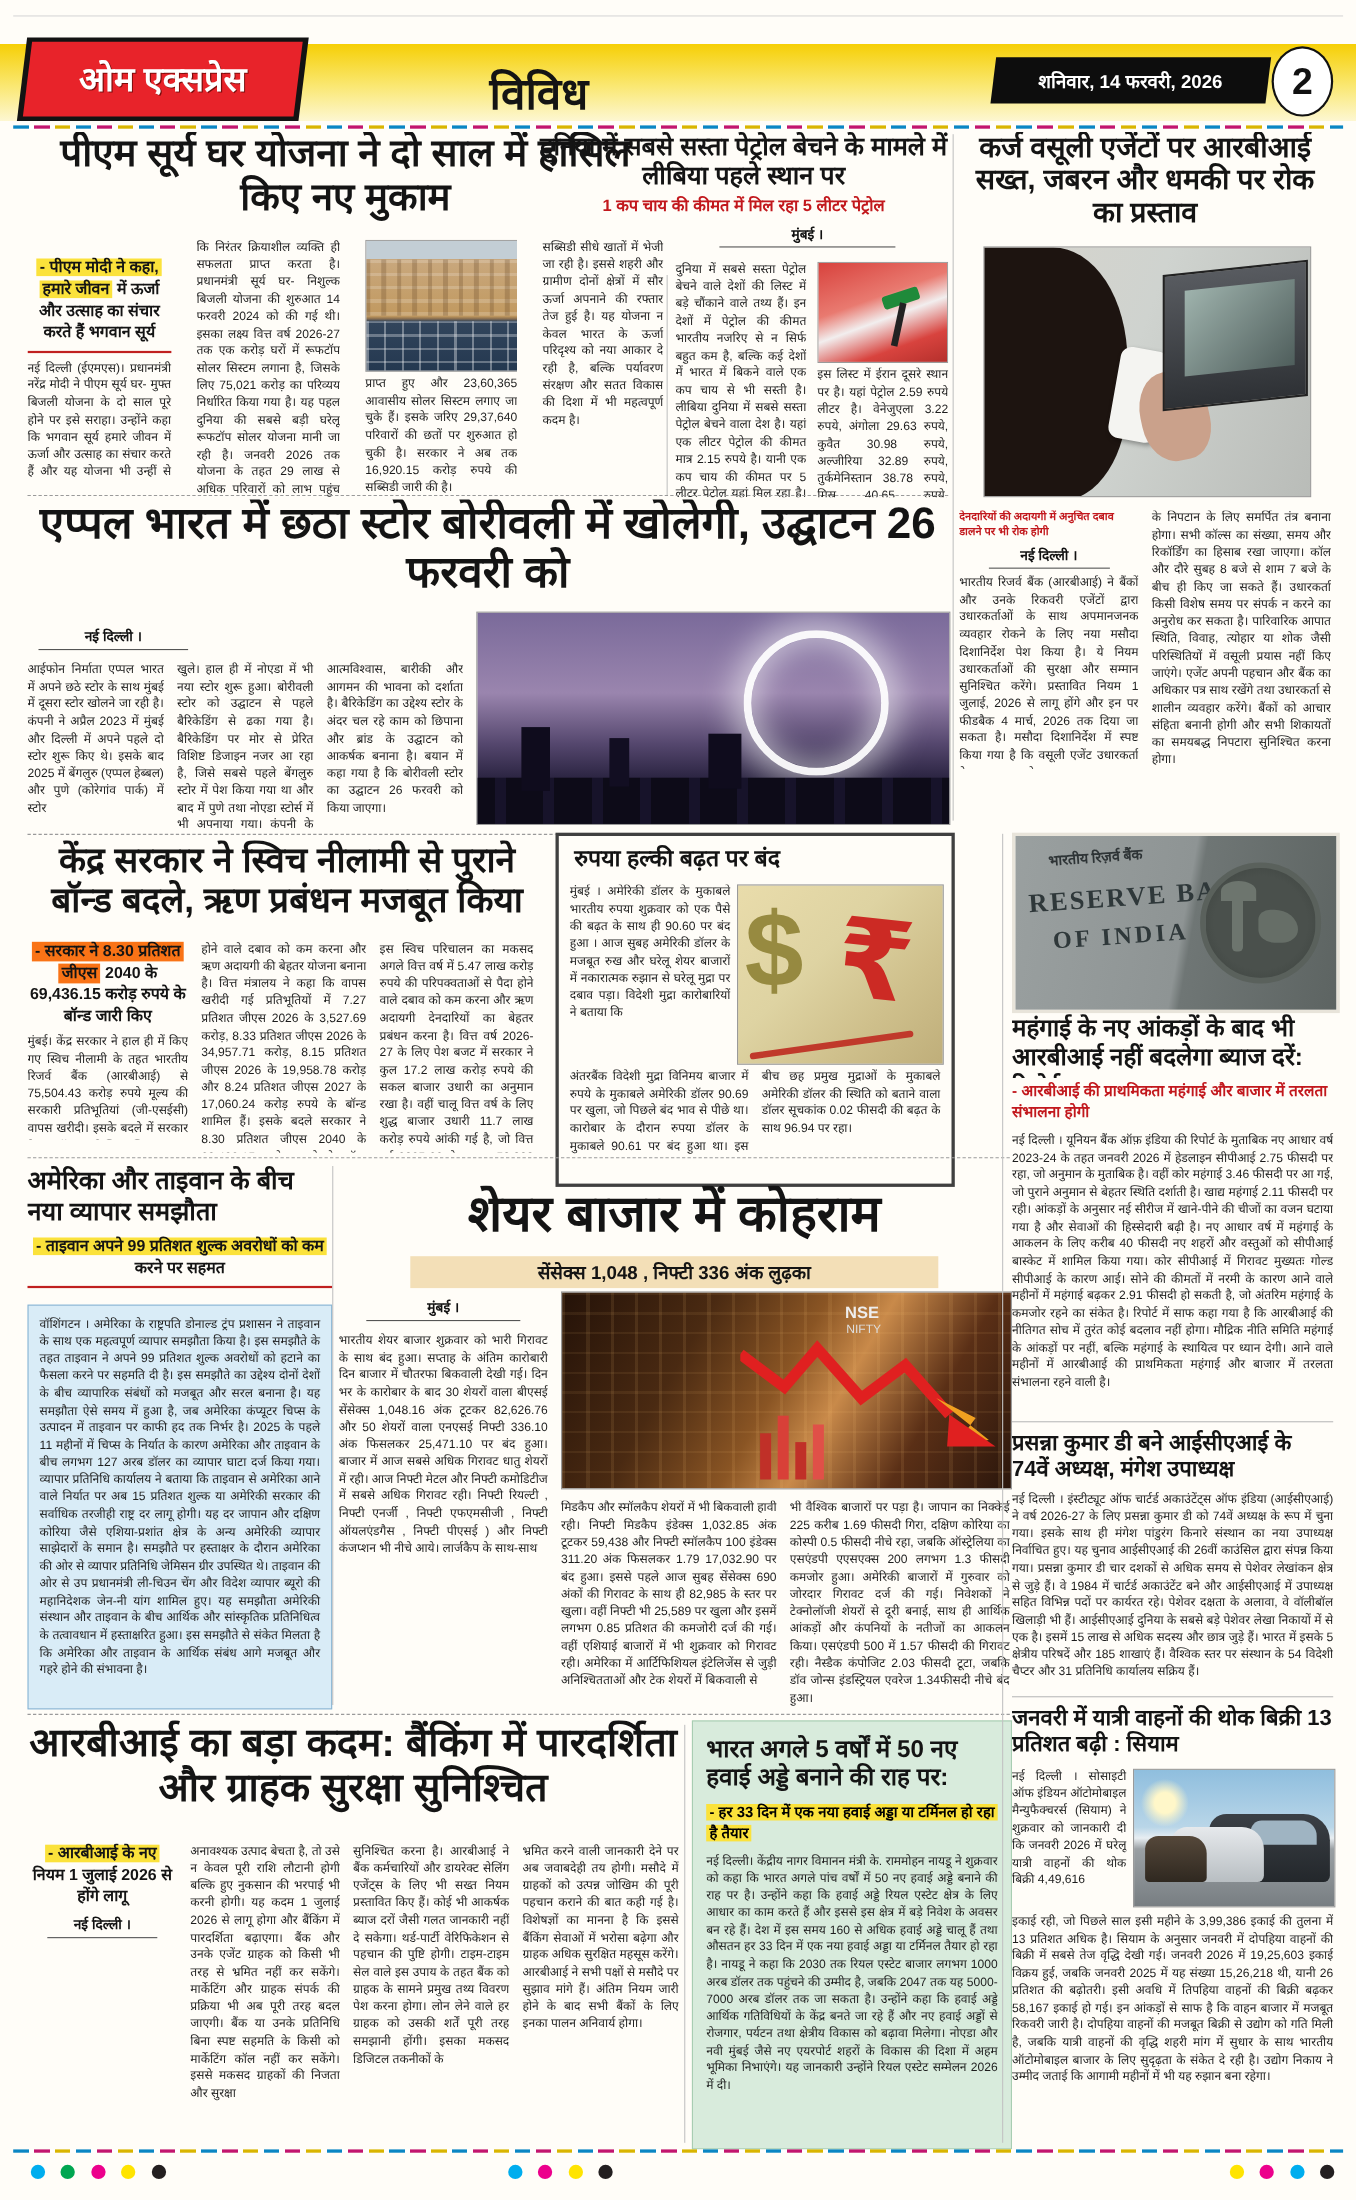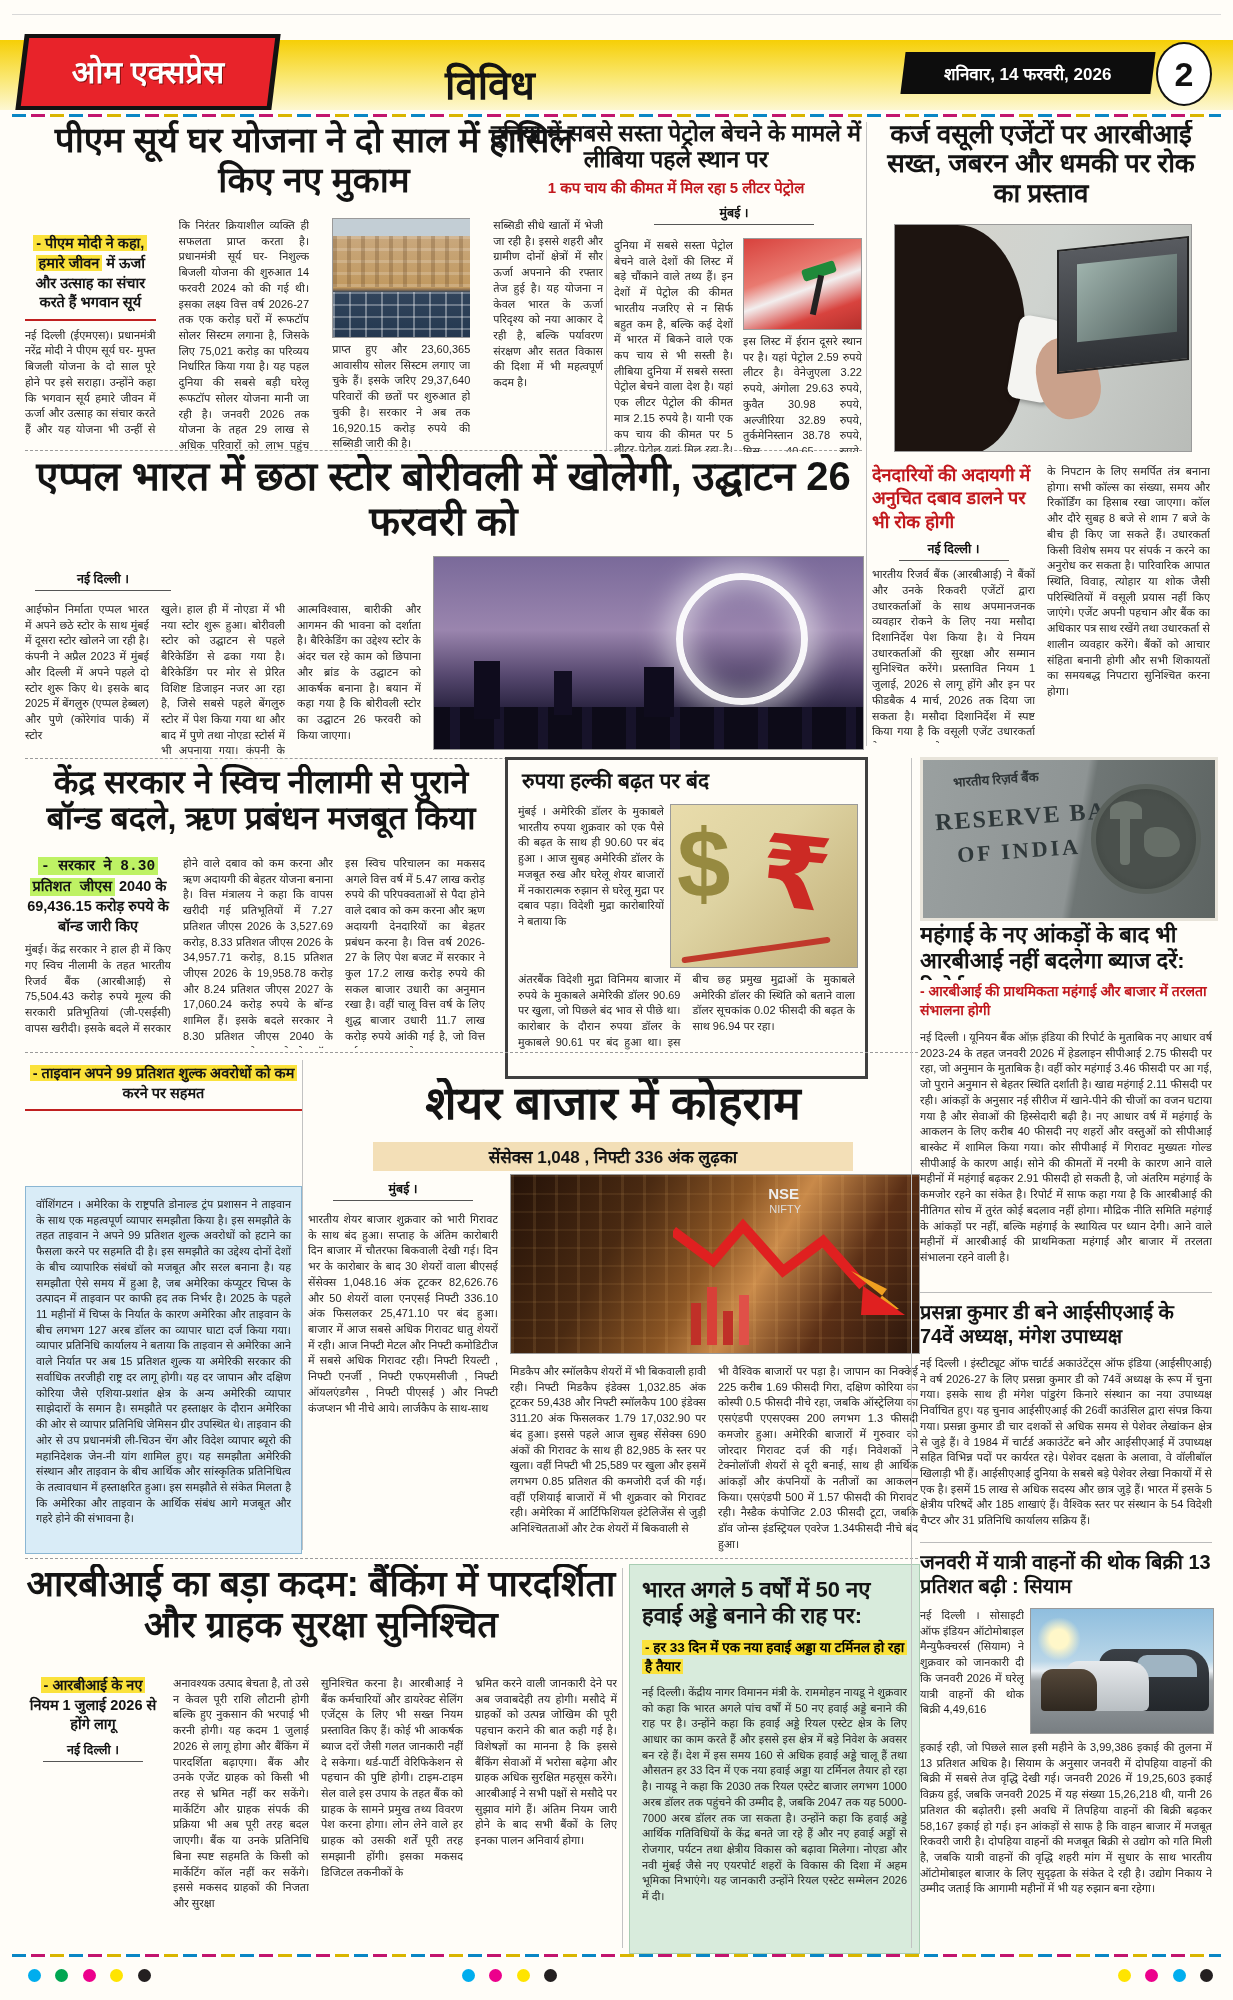--- a/index.html
+++ b/index.html
@@ -8,21 +8,21 @@
   .abs{position:absolute;}
   .hl{font-weight:bold;color:#141414;text-align:center;line-height:1.13;letter-spacing:0;}
   .hl-left{font-weight:bold;color:#141414;text-align:left;line-height:1.2;}
   .body-txt{font-size:11px;line-height:1.43;text-align:justify;color:#1d1d1d;overflow:hidden;}
   .cols{display:flex;}
   .dateline{font-weight:bold;font-size:12.5px;text-align:center;color:#111;
             border-bottom:1px solid #555;padding-bottom:3px;margin:0 auto 6px auto;}
   .subhead{font-weight:bold;font-size:14.5px;line-height:1.35;text-align:center;color:#141414;}
   .subhead-red{font-weight:bold;color:#c2181d;}
   .mark-y{background:#fbe23b;padding:0 3px;box-decoration-break:clone;}
-  .mark-b{background:#bef264;padding:1px 3px;box-decoration-break:clone;font-family:Liberation Mono, monospace;}
+  .mark-b{background:#f97316;padding:1px 3px;box-decoration-break:clone;}
   .redrule{border-bottom:2px solid #c02020;padding-bottom:6px;}
   .vrule{position:absolute;width:1px;background:#c2c2c2;}
   .hdash{position:absolute;height:0;border-top:1px dashed #9a9a9a;}
   .cdash{position:absolute;height:3px;
      background:repeating-linear-gradient(90deg,#0a86c4 0 14px,#ffffff 14px 19px,#c2156e 19px 33px,#ffffff 33px 38px,#d9b500 38px 52px,#ffffff 52px 57px);}
   .photo{position:relative;overflow:hidden;border:1px solid #9a9a9a;}
   .regdot{width:13px;height:13px;border-radius:50%;display:inline-block;margin-right:10px;}
   .serif{font-family:"Liberation Serif","DejaVu Serif",serif;}
 </style>
 </head>
@@ -86,21 +86,21 @@
     <div class="hl" style="font-size:26px;height:98px;overflow:hidden;">कर्ज वसूली एजेंटों पर आरबीआई सख्त, जबरन और धमकी पर रोक का प्रस्ताव</div>
     <div class="photo" style="position:absolute;left:22px;top:104px;width:296px;height:226px;background:linear-gradient(110deg,#d8d4cc 0%,#cfd3cf 45%,#b9bcb8 100%);">
       <div style="position:absolute;left:-20px;top:0;width:150px;height:230px;background:#1d1410;border-radius:0 45% 40% 0;"></div>
       <div style="position:absolute;left:118px;top:92px;width:44px;height:84px;background:#f4f4f1;border-radius:10px;transform:rotate(10deg);box-shadow:2px 2px 5px rgba(0,0,0,.35);"></div>
       <div style="position:absolute;left:142px;top:112px;width:62px;height:82px;background:#caa18b;border-radius:45% 40% 40% 45%;transform:rotate(-12deg);"></div>
       <div style="position:absolute;right:2px;top:18px;width:128px;height:120px;background:linear-gradient(180deg,#585b60,#2e3135);transform:skewY(-6deg);border:2px solid #222;"></div>
       <div style="position:absolute;right:14px;top:34px;width:100px;height:78px;background:linear-gradient(135deg,#9fb3ad,#4f5e5c);transform:skewY(-6deg);"></div>
     </div>
     <div class="cols" style="position:absolute;left:0;top:344px;width:338px;height:284px;gap:12px;">
       <div style="width:163px;overflow:hidden;">
-        <div class="subhead-red" style="font-size:18px;line-height:1.3;text-align:left;margin-bottom:6px;">देनदारियों की अदायगी में अनुचित दबाव डालने पर भी रोक होगी</div>
+        <div class="subhead-red" style="font-size:10px;line-height:1.3;text-align:left;margin-bottom:6px;">देनदारियों की अदायगी में अनुचित दबाव डालने पर भी रोक होगी</div>
         <div class="dateline" style="width:110px;">नई दिल्ली ।</div>
         <div class="body-txt" style="height:176px;">भारतीय रिजर्व बैंक (आरबीआई) ने बैंकों और उनके रिकवरी एजेंटों द्वारा उधारकर्ताओं के साथ अपमानजनक व्यवहार रोकने के लिए नया मसौदा दिशानिर्देश पेश किया है। ये नियम उधारकर्ताओं की सुरक्षा और सम्मान सुनिश्चित करेंगे। प्रस्तावित नियम 1 जुलाई, 2026 से लागू होंगे और इन पर फीडबैक 4 मार्च, 2026 तक दिया जा सकता है। मसौदा दिशानिर्देश में स्पष्ट किया गया है कि वसूली एजेंट उधारकर्ता के साथ धमकाने, अपमान, बार-बार या गलत समय पर कॉल करने जैसा व्यवहार नहीं कर सकेंगे।</div>
       </div>
       <div class="body-txt" style="width:163px;height:284px;">के निपटान के लिए समर्पित तंत्र बनाना होगा। सभी कॉल्स का संख्या, समय और रिकॉर्डिंग का हिसाब रखा जाएगा। कॉल और दौरे सुबह 8 बजे से शाम 7 बजे के बीच ही किए जा सकते हैं। उधारकर्ता किसी विशेष समय पर संपर्क न करने का अनुरोध कर सकता है। पारिवारिक आपात स्थिति, विवाह, त्योहार या शोक जैसी परिस्थितियों में वसूली प्रयास नहीं किए जाएंगे। एजेंट अपनी पहचान और बैंक का अधिकार पत्र साथ रखेंगे तथा उधारकर्ता से शालीन व्यवहार करेंगे। बैंकों को आचार संहिता बनानी होगी और सभी शिकायतों का समयबद्ध निपटारा सुनिश्चित करना होगा।</div>
     </div>
   </div>
 
   <div class="hdash" style="left:25px;top:450px;width:837px;"></div>
 
   <div class="abs" style="left:25px;top:454px;width:837px;height:302px;">
@@ -176,20 +176,21 @@
     <div style="position:absolute;right:4px;top:40px;width:110px;height:62px;background:linear-gradient(180deg,#3b4046,#23272b);border-radius:16px 24px 6px 6px;"></div>
     <div style="position:absolute;right:16px;top:46px;width:60px;height:22px;background:#9fb4c2;border-radius:10px 14px 0 0;"></div>
     <div style="position:absolute;left:34px;top:52px;width:84px;height:50px;background:linear-gradient(180deg,#e6e9ec,#b8bec2);border-radius:14px 20px 6px 6px;"></div>
     <div style="position:absolute;left:10px;top:60px;width:56px;height:42px;background:linear-gradient(180deg,#55483a,#2f2820);border-radius:12px 16px 4px 4px;"></div>
   </div>
   <div class="body-txt" style="position:absolute;left:920px;top:1740px;width:292px;height:208px;">इकाई रही, जो पिछले साल इसी महीने के 3,99,386 इकाई की तुलना में 13 प्रतिशत अधिक है। सियाम के अनुसार जनवरी में दोपहिया वाहनों की बिक्री में सबसे तेज वृद्धि देखी गई। जनवरी 2026 में 19,25,603 इकाई विक्रय हुई, जबकि जनवरी 2025 में यह संख्या 15,26,218 थी, यानी 26 प्रतिशत की बढ़ोतरी। इसी अवधि में तिपहिया वाहनों की बिक्री बढ़कर 58,167 इकाई हो गई। इन आंकड़ों से साफ है कि वाहन बाजार में मजबूत रिकवरी जारी है। दोपहिया वाहनों की मजबूत बिक्री से उद्योग को गति मिली है, जबकि यात्री वाहनों की वृद्धि शहरी मांग में सुधार के साथ भारतीय ऑटोमोबाइल बाजार के लिए सुदृढ़ता के संकेत दे रही है। उद्योग निकाय ने उम्मीद जताई कि आगामी महीनों में भी यह रुझान बना रहेगा।</div>
 
   <div class="hdash" style="left:25px;top:1052px;width:893px;"></div>
 
   <div class="abs" style="left:25px;top:1060px;width:277px;height:494px;">
+    <div class="hl-left" style="font-size:23px;height:60px;overflow:hidden;">अमेरिका और ताइवान के बीच नया व्यापार समझौता</div>
     <div class="subhead redrule" style="margin-top:4px;">
       <span class="mark-y">- ताइवान अपने 99 प्रतिशत शुल्क अवरोधों को कम</span>
       <span>करने पर सहमत</span>
     </div>
     <div class="body-txt" style="position:absolute;left:0;top:126px;width:255px;height:346px;background:#d9ecf7;border:1px solid #8ab6d3;padding:10px;">वॉशिंगटन । अमेरिका के राष्ट्रपति डोनाल्ड ट्रंप प्रशासन ने ताइवान के साथ एक महत्वपूर्ण व्यापार समझौता किया है। इस समझौते के तहत ताइवान ने अपने 99 प्रतिशत शुल्क अवरोधों को हटाने का फैसला करने पर सहमति दी है। इस समझौते का उद्देश्य दोनों देशों के बीच व्यापारिक संबंधों को मजबूत और सरल बनाना है। यह समझौता ऐसे समय में हुआ है, जब अमेरिका कंप्यूटर चिप्स के उत्पादन में ताइवान पर काफी हद तक निर्भर है। 2025 के पहले 11 महीनों में चिप्स के निर्यात के कारण अमेरिका और ताइवान के बीच लगभग 127 अरब डॉलर का व्यापार घाटा दर्ज किया गया। व्यापार प्रतिनिधि कार्यालय ने बताया कि ताइवान से अमेरिका आने वाले निर्यात पर अब 15 प्रतिशत शुल्क या अमेरिकी सरकार की सर्वाधिक तरजीही राष्ट्र दर लागू होगी। यह दर जापान और दक्षिण कोरिया जैसे एशिया-प्रशांत क्षेत्र के अन्य अमेरिकी व्यापार साझेदारों के समान है। समझौते पर हस्ताक्षर के दौरान अमेरिका की ओर से व्यापार प्रतिनिधि जेमिसन ग्रीर उपस्थित थे। ताइवान की ओर से उप प्रधानमंत्री ली-चिउन चेंग और विदेश व्यापार ब्यूरो की महानिदेशक जेन-नी यांग शामिल हुए। यह समझौता अमेरिकी संस्थान और ताइवान के बीच आर्थिक और सांस्कृतिक प्रतिनिधित्व के तत्वावधान में हस्ताक्षरित हुआ। इस समझौते से संकेत मिलता है कि अमेरिका और ताइवान के आर्थिक संबंध आगे मजबूत और गहरे होने की संभावना है।</div>
   </div>
 
   <div class="abs" style="left:308px;top:1078px;width:610px;height:476px;">
     <div class="hl" style="font-size:46px;height:58px;overflow:hidden;">शेयर बाजार में कोहराम</div>
     <div style="position:absolute;left:65px;top:64px;width:480px;background:#f3dfb7;text-align:center;font-weight:bold;font-size:17px;color:#141414;padding:3px 0;">सेंसेक्स 1,048 , निफ्टी 336 अंक लुढ़का</div>

